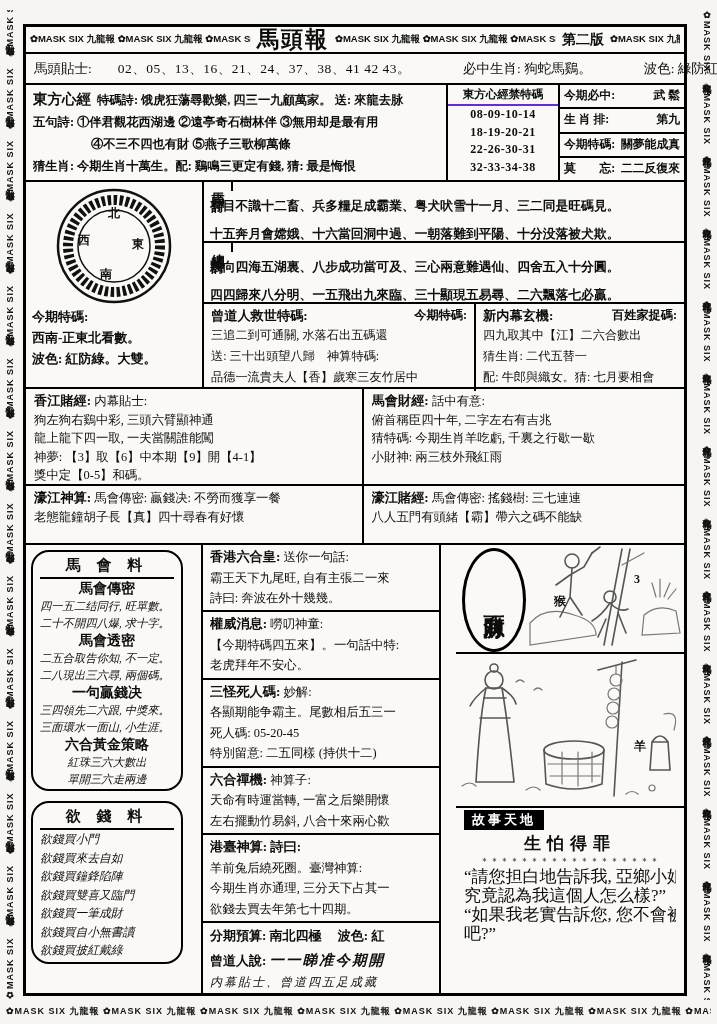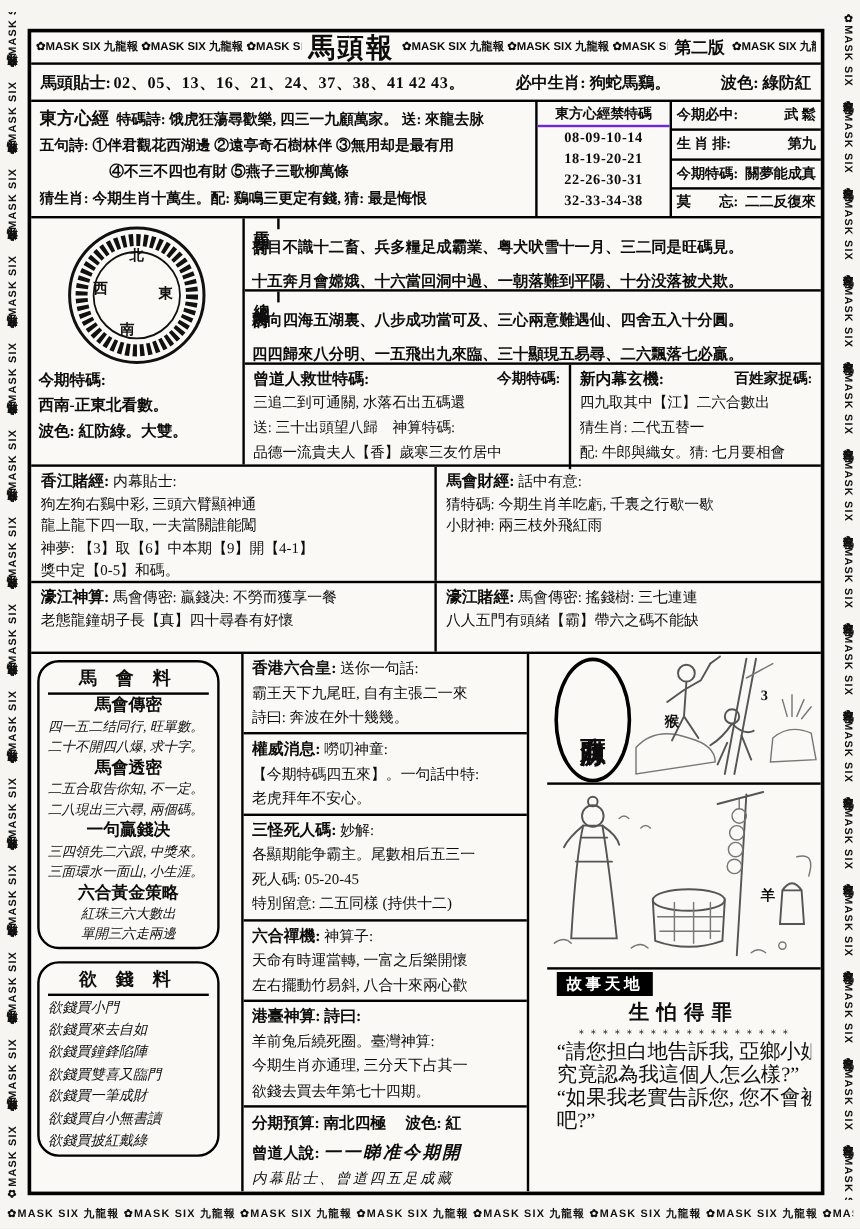--- a/index.html
+++ b/index.html
@@ -14,21 +14,21 @@
   
   .frame{position:absolute;left:23px;top:24px;width:664px;height:972px;border:3px solid #000;
          background:#faf9f5;display:flex;flex-direction:column;box-sizing:border-box;}
   .masthead{height:27px;border-bottom:2.5px solid #000;display:flex;align-items:center;
             overflow:hidden;padding:0 4px;box-sizing:border-box;}
   .mast-rep{font:bold 9.5px "Liberation Sans",sans-serif;white-space:nowrap;overflow:hidden;flex:1;}
   .mast-title{font:bold 22px "Liberation Serif",serif;margin:0 6px;white-space:nowrap;
               letter-spacing:2px;transform:scaleY(1.05);}
   .mast-ed{font:bold 14px "Liberation Serif",serif;border:0;padding:0 6px;white-space:nowrap;}
   .tips{height:31px;border-bottom:2.5px solid #000;display:flex;align-items:center;
-        font-weight:bold;font-size:13.5px;padding:0 8px;gap:2px;white-space:nowrap;box-sizing:border-box;}
+        font-weight:normal;font-size:13.5px;padding:0 8px;gap:26px;white-space:nowrap;box-sizing:border-box;}
   .tips .num{letter-spacing:.5px;}
   .tips .sp{flex:1;}
   
   .row2{height:97px;border-bottom:2.5px solid #000;display:flex;box-sizing:border-box;}
   .east{flex:1;border-right:2.5px solid #000;padding:3px 7px;box-sizing:border-box;}
   .east .ln{font-weight:bold;font-size:12.3px;line-height:22px;white-space:nowrap;overflow:hidden;}
   .east .tt{font-size:14.5px;margin-right:6px;}
   .east .indent{padding-left:58px;}
   .forb{width:112px;border-right:2.5px solid #000;box-sizing:border-box;display:flex;flex-direction:column;}
   .forb-h{font-weight:bold;font-size:11.5px;text-align:center;border-bottom:2px solid #6d28d9;
@@ -218,20 +218,21 @@
     <div class="row4">
       <div class="halfL">
         <div class="h-ln"><span class="h-t">香江賭經:</span> <span>内幕貼士:</span></div>
         <div class="h-ln">狗左狗右鷄中彩, 三頭六臂顯神通</div>
         <div class="h-ln">龍上龍下四一取, 一夫當關誰能闖</div>
         <div class="h-ln">神夢: 【3】取【6】中本期【9】開【4-1】</div>
         <div class="h-ln">獎中定【0-5】和碼。</div>
       </div>
       <div class="halfR">
         <div class="h-ln"><span class="h-t">馬會財經:</span> <span>話中有意:</span></div>
+        <div class="h-ln">俯首稱臣四十年, 二字左右有吉兆</div>
         <div class="h-ln">猜特碼: 今期生肖羊吃虧, 千裏之行歇一歇</div>
         <div class="h-ln">小財神: 兩三枝外飛紅雨</div>
       </div>
     </div>
 
     <div class="row5">
       <div class="halfL">
         <div class="h-ln"><span class="h-t">濠江神算:</span> <span>馬會傳密: 贏錢决: 不勞而獲享一餐</span></div>
         <div class="h-ln">老態龍鐘胡子長【真】四十尋春有好懷</div>
       </div>

